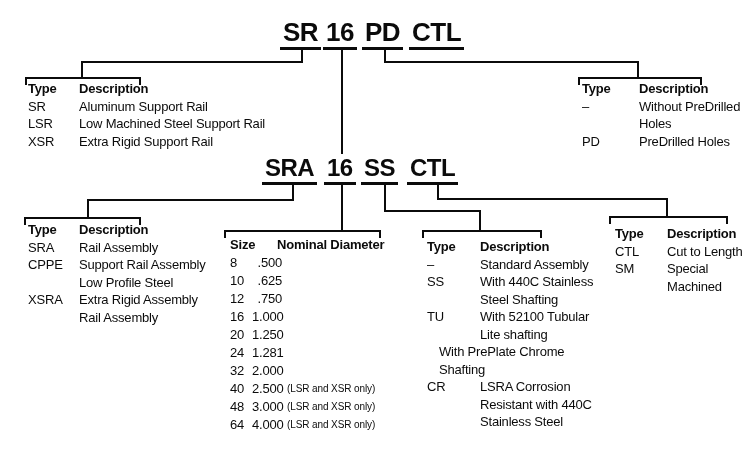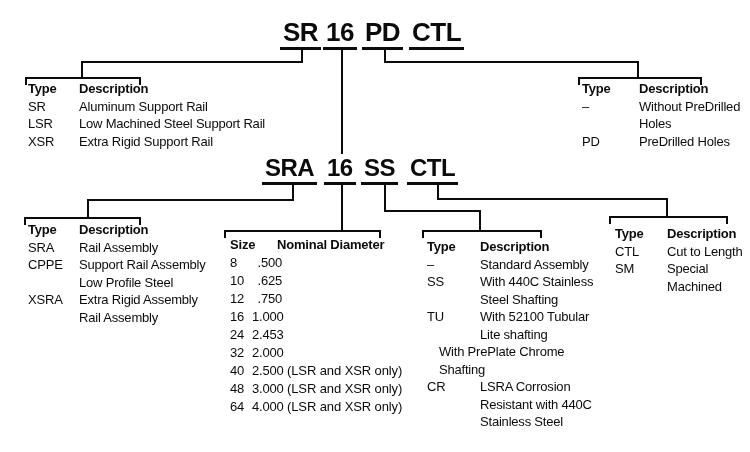--- a/index.html
+++ b/index.html
@@ -28,21 +28,21 @@
   .dc{flex:0 0 auto;margin-left:12px;}
   .t-rail .tc,.t-asm .tc{width:39px;}
   .t-pd .tc{width:45px;}
   .t-shaft .tc{width:41px;}
   .t-len .tc{width:40px;}
   
   .t-size{line-height:18px;}
   .t-size .szh{display:inline-block;width:47px;}
   .t-size .sz{display:inline-block;width:22px;}
   .t-size .dia{display:inline-block;width:30px;text-align:right;}
-  .t-size .note{font-size:13px;letter-spacing:-0.1px;padding-left:5px;}
+  .t-size .note{font-size:10px;letter-spacing:-0.1px;padding-left:5px;}
 </style>
 </head>
 <body>
 
 <div id="canvas">
 
   <div class="seg top" style="left:280px">SR</div>
   <div class="seg top" style="left:323px">16</div>
   <div class="seg top" style="left:362px">PD</div>
   <div class="seg top" style="left:409px">CTL</div>
@@ -173,22 +173,26 @@
       </div>
     <div class="row">
         <span class="sz">12</span>
         <span class="dia">.750</span>
       </div>
     <div class="row">
         <span class="sz">16</span>
         <span class="dia">1.000</span>
       </div>
     <div class="row">
+        <span class="sz">20</span>
+        <span class="dia">1.250</span>
+      </div>
+    <div class="row">
         <span class="sz">24</span>
-        <span class="dia">2.453</span>
+        <span class="dia">1.281</span>
       </div>
     <div class="row">
         <span class="sz">32</span>
         <span class="dia">2.000</span>
       </div>
     <div class="row">
         <span class="sz">40</span>
         <span class="dia">2.500</span>
         <span class="note">(LSR and XSR only)</span>
       </div>

